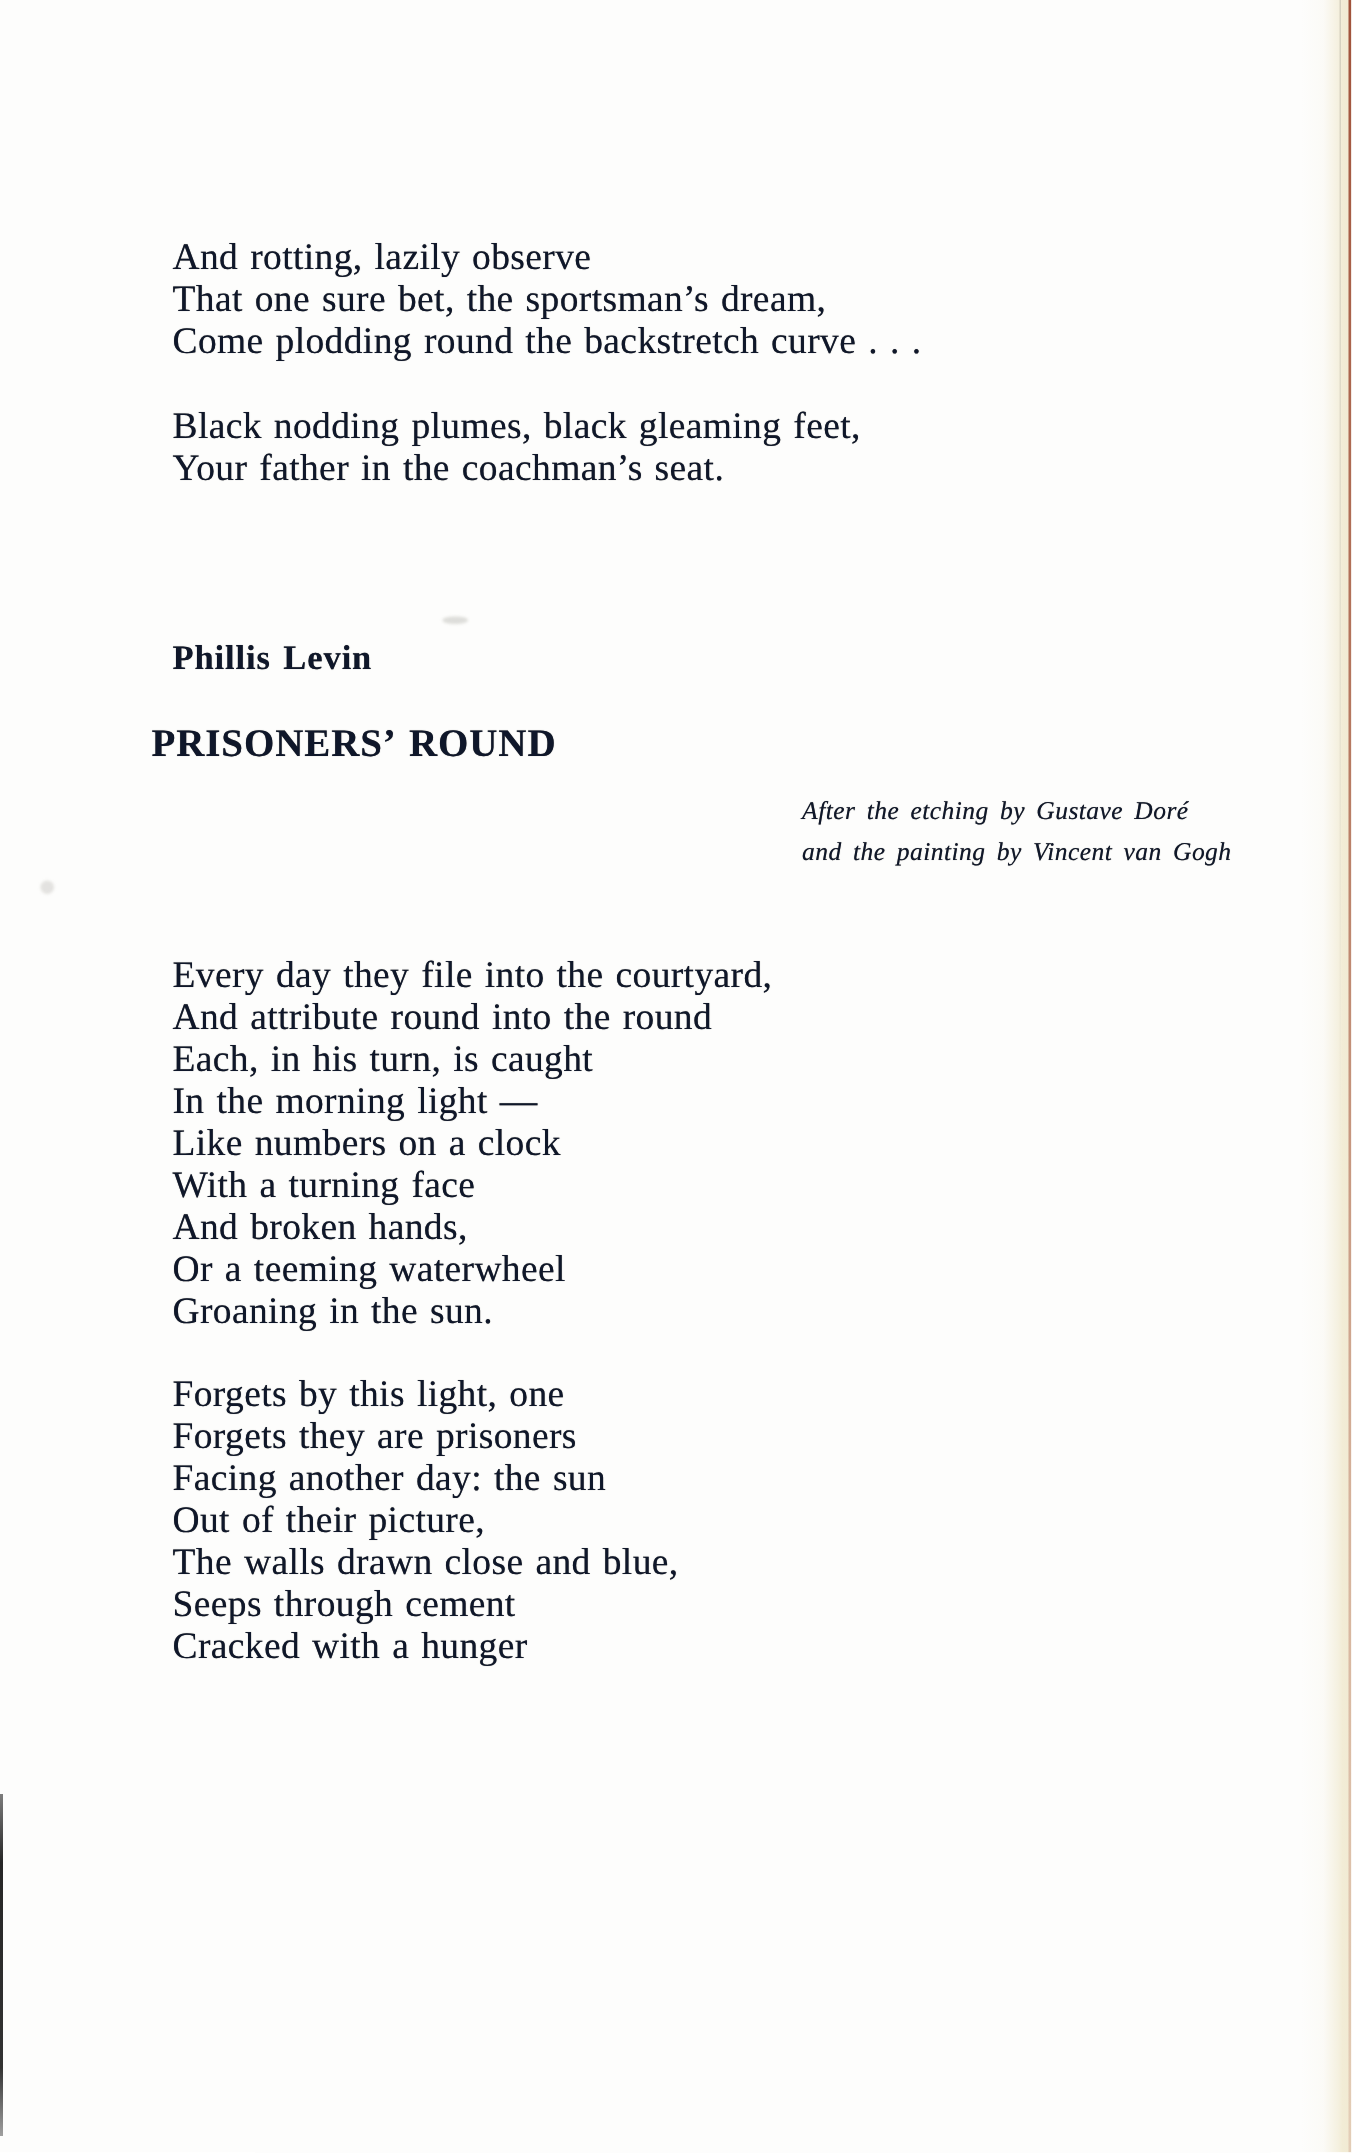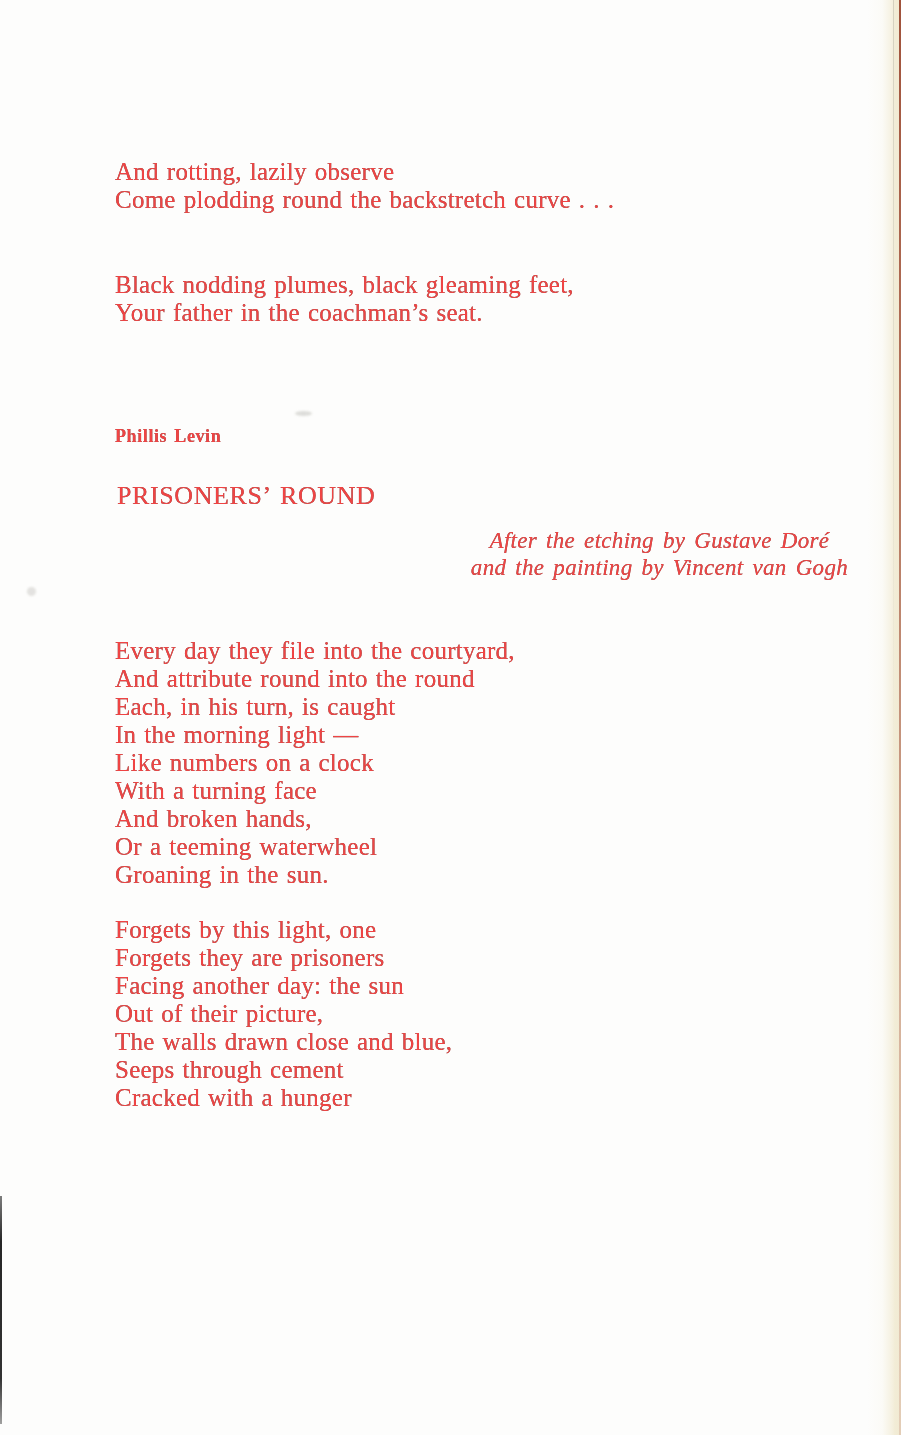--- a/index.html
+++ b/index.html
@@ -4,21 +4,21 @@
 <style>
   * { margin: 0; padding: 0; box-sizing: border-box; }
   html, body { background: #ffffff; }
   .page {
     position: relative;
     width: 901px;
     height: 1435px;
     background: #fdfdfc;
     overflow: hidden;
     font-family: "Liberation Serif", serif;
-    color: #ef4444;
+    color: #0f172a;
   }
   
   .ink { text-shadow: 0 0 0.45px rgba(60,58,49,0.85); }
 
   .poem-block {
     position: absolute;
     left: 115px;
     font-size: 25px;
     line-height: 28px;
     letter-spacing: 0.25px;
@@ -27,44 +27,44 @@
   }
   .prev-stanza-1 { top: 158px; }
   .prev-stanza-2 { top: 271px; }
   .stanza-1 { top: 637px; }
   .stanza-2 { top: 916px; }
 
   .author {
     position: absolute;
     left: 115px;
     top: 426px;
-    font-size: 18px;
+    font-size: 23px;
     font-weight: bold;
     letter-spacing: 0.6px;
     word-spacing: 2px;
   }
   .title {
     position: absolute;
-    left: 117px;
+    left: 101px;
     top: 481px;
     font-size: 26px;
-    font-weight: normal;
+    font-weight: bold;
     letter-spacing: 0.6px;
     word-spacing: 3px;
   }
   .epigraph {
     position: absolute;
-    right: 53px;
+    right: 80px;
     top: 527px;
-    font-size: 23px;
+    font-size: 17px;
     font-style: italic;
     line-height: 27px;
     letter-spacing: 0.3px;
     word-spacing: 3px;
-    text-align: center;
+    text-align: left;
     white-space: nowrap;
   }
 
   
   .right-edge-cream {
     position: absolute;
     top: 0; right: 0;
     width: 34px; height: 100%;
     background: linear-gradient(to right,
       rgba(242,236,214,0) 0%,
@@ -109,20 +109,21 @@
     background: rgba(160,158,150,0.28); filter: blur(1.2px);
   }
 </style>
 </head>
 <body>
 
 <div class="page">
 
   <div class="poem-block ink prev-stanza-1">
       <div class="line">And rotting, lazily observe</div>
+      <div class="line">That one sure bet, the sportsman’s dream,</div>
       <div class="line">Come plodding round the backstretch curve . . .</div>
     </div>
 
   <div class="poem-block ink prev-stanza-2">
       <div class="line">Black nodding plumes, black gleaming feet,</div>
       <div class="line">Your father in the coachman’s seat.</div>
     </div>
 
   <div class="author ink">Phillis Levin</div>
 

